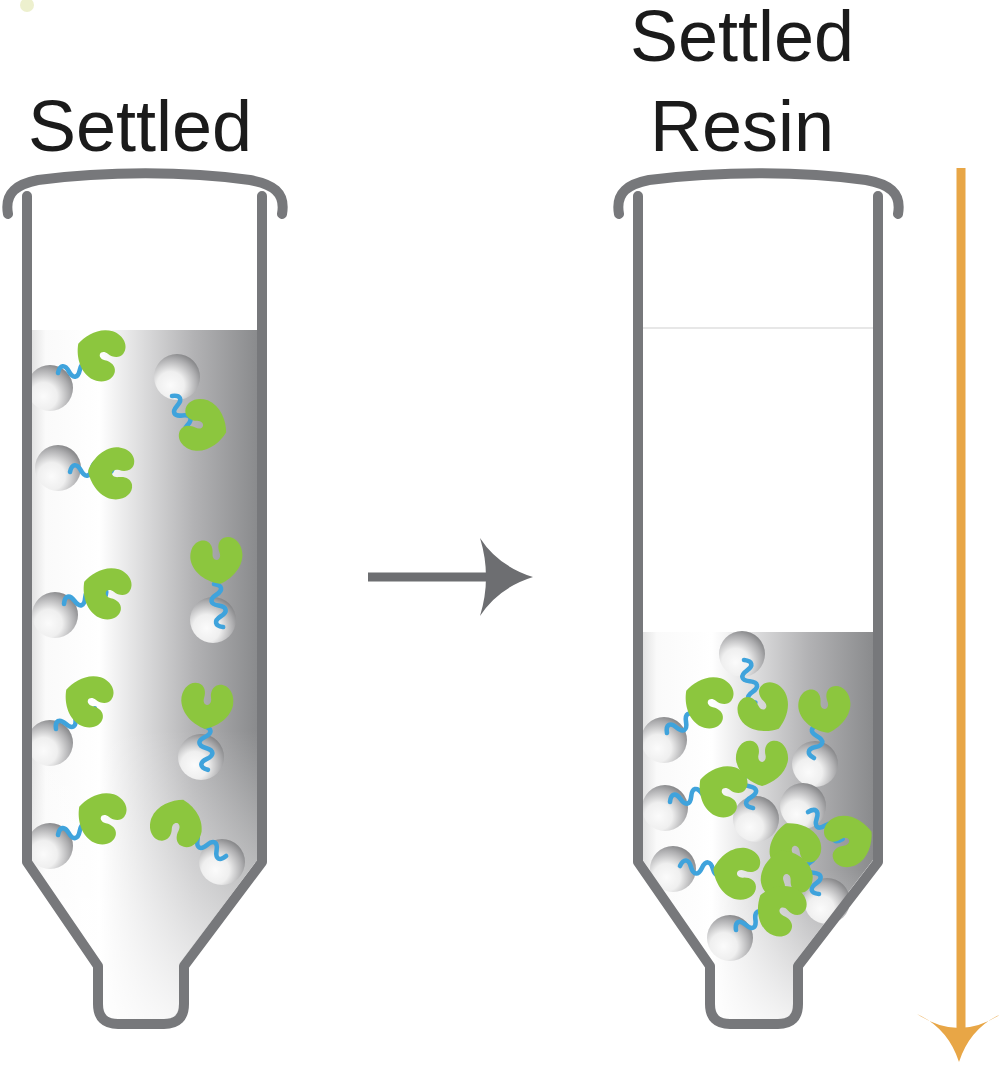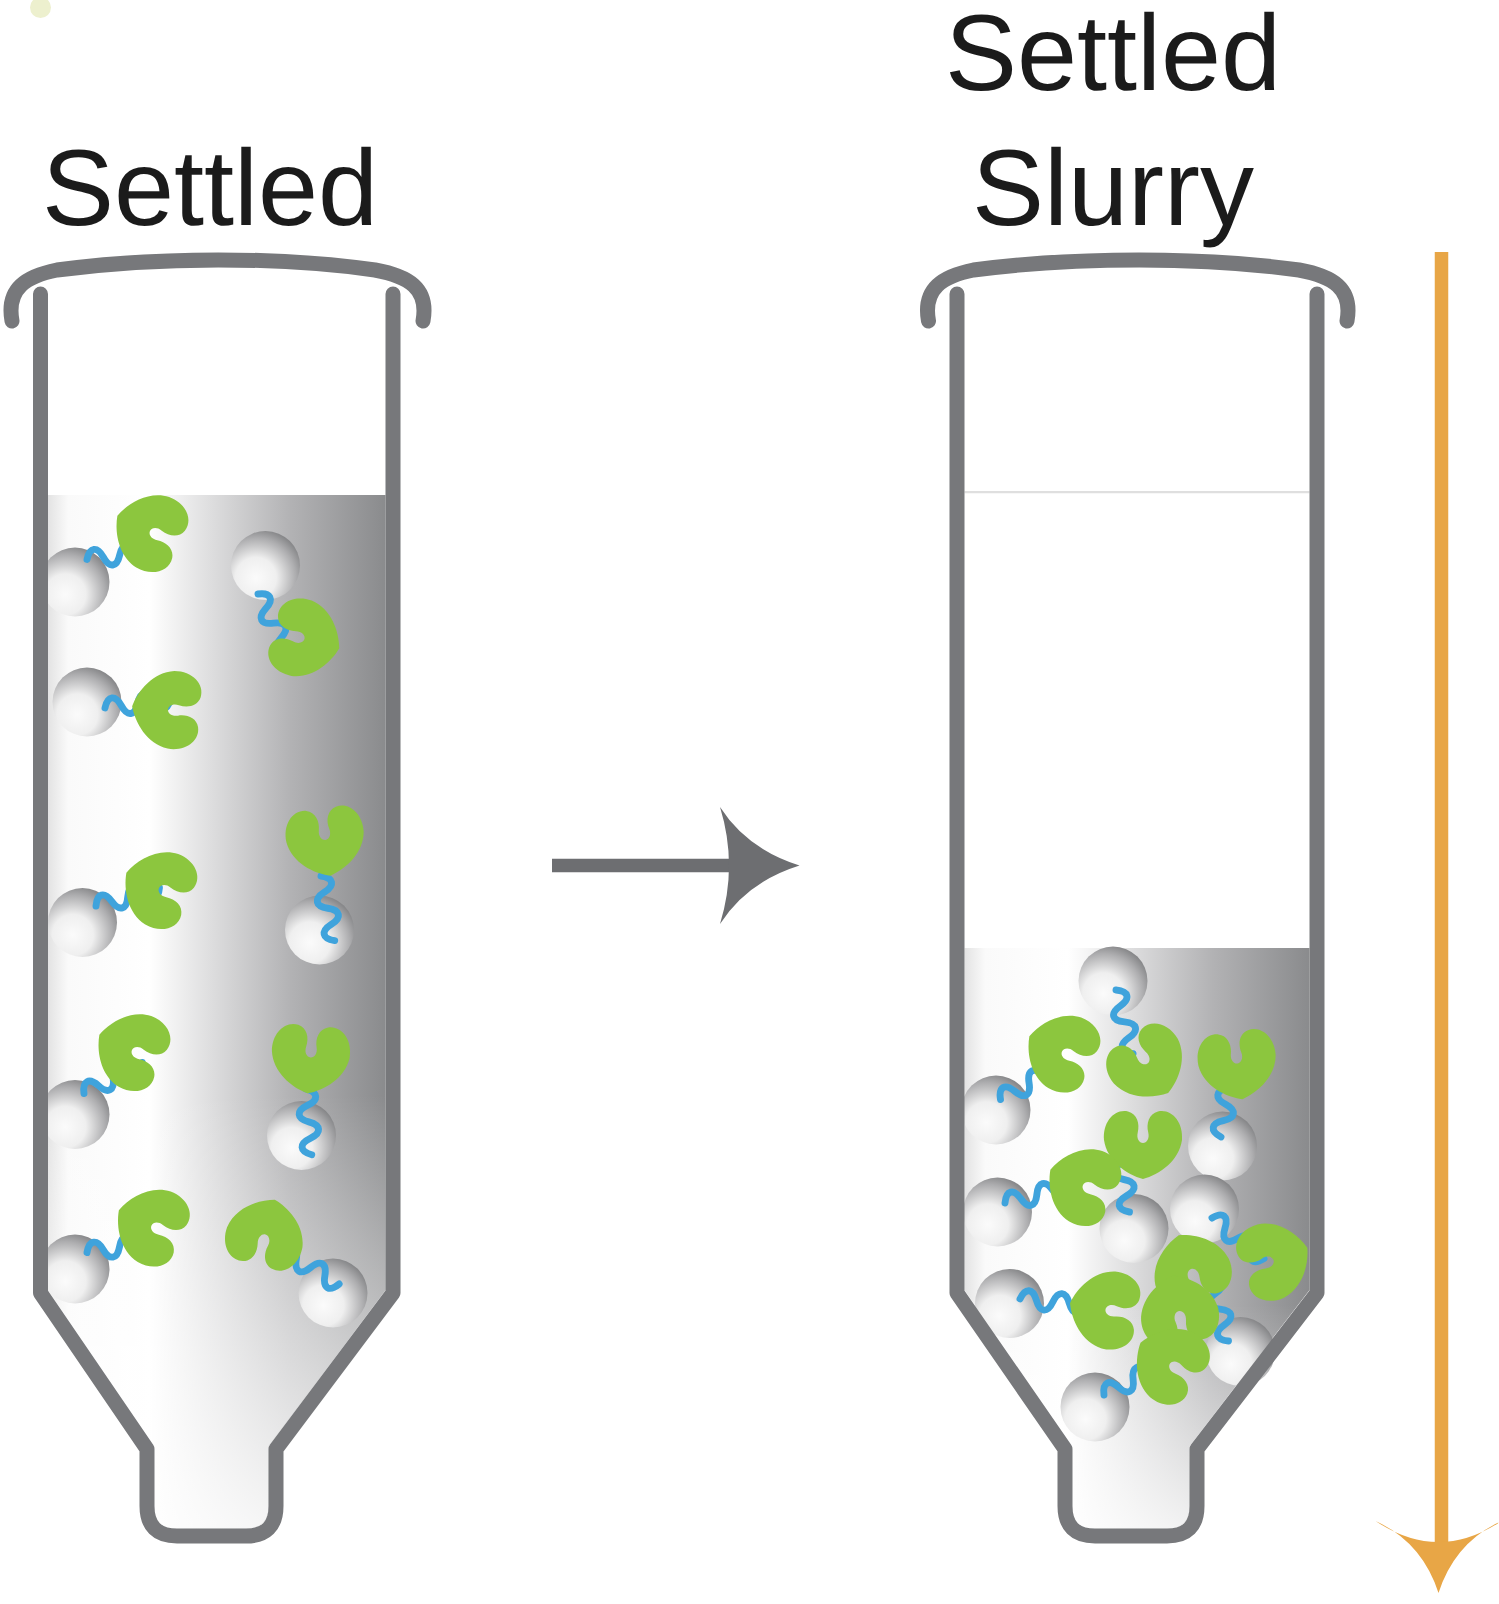--- a/index.html
+++ b/index.html
@@ -165,15 +165,15 @@
     <g>
       <path stroke-width="9" fill="none" d="M 961 168 L 961 1046" stroke="#E8A646"></path>
       <path stroke="none" d="M 917 1014 Q 948 1028 959 1062 Q 970 1028 1001 1014 Q 959 1042 917 1014 Z" fill="#E8A646"></path>
     </g>
   </svg>
 
   <div id="slurry-label" class="tube-label">Settled</div>
 
   <div id="settled-label" class="tube-label">
     <div>Settled</div>
-    <div>Slurry</div>
+    <div>Resin</div>
   </div>
 </div>
 
 </body></html>

